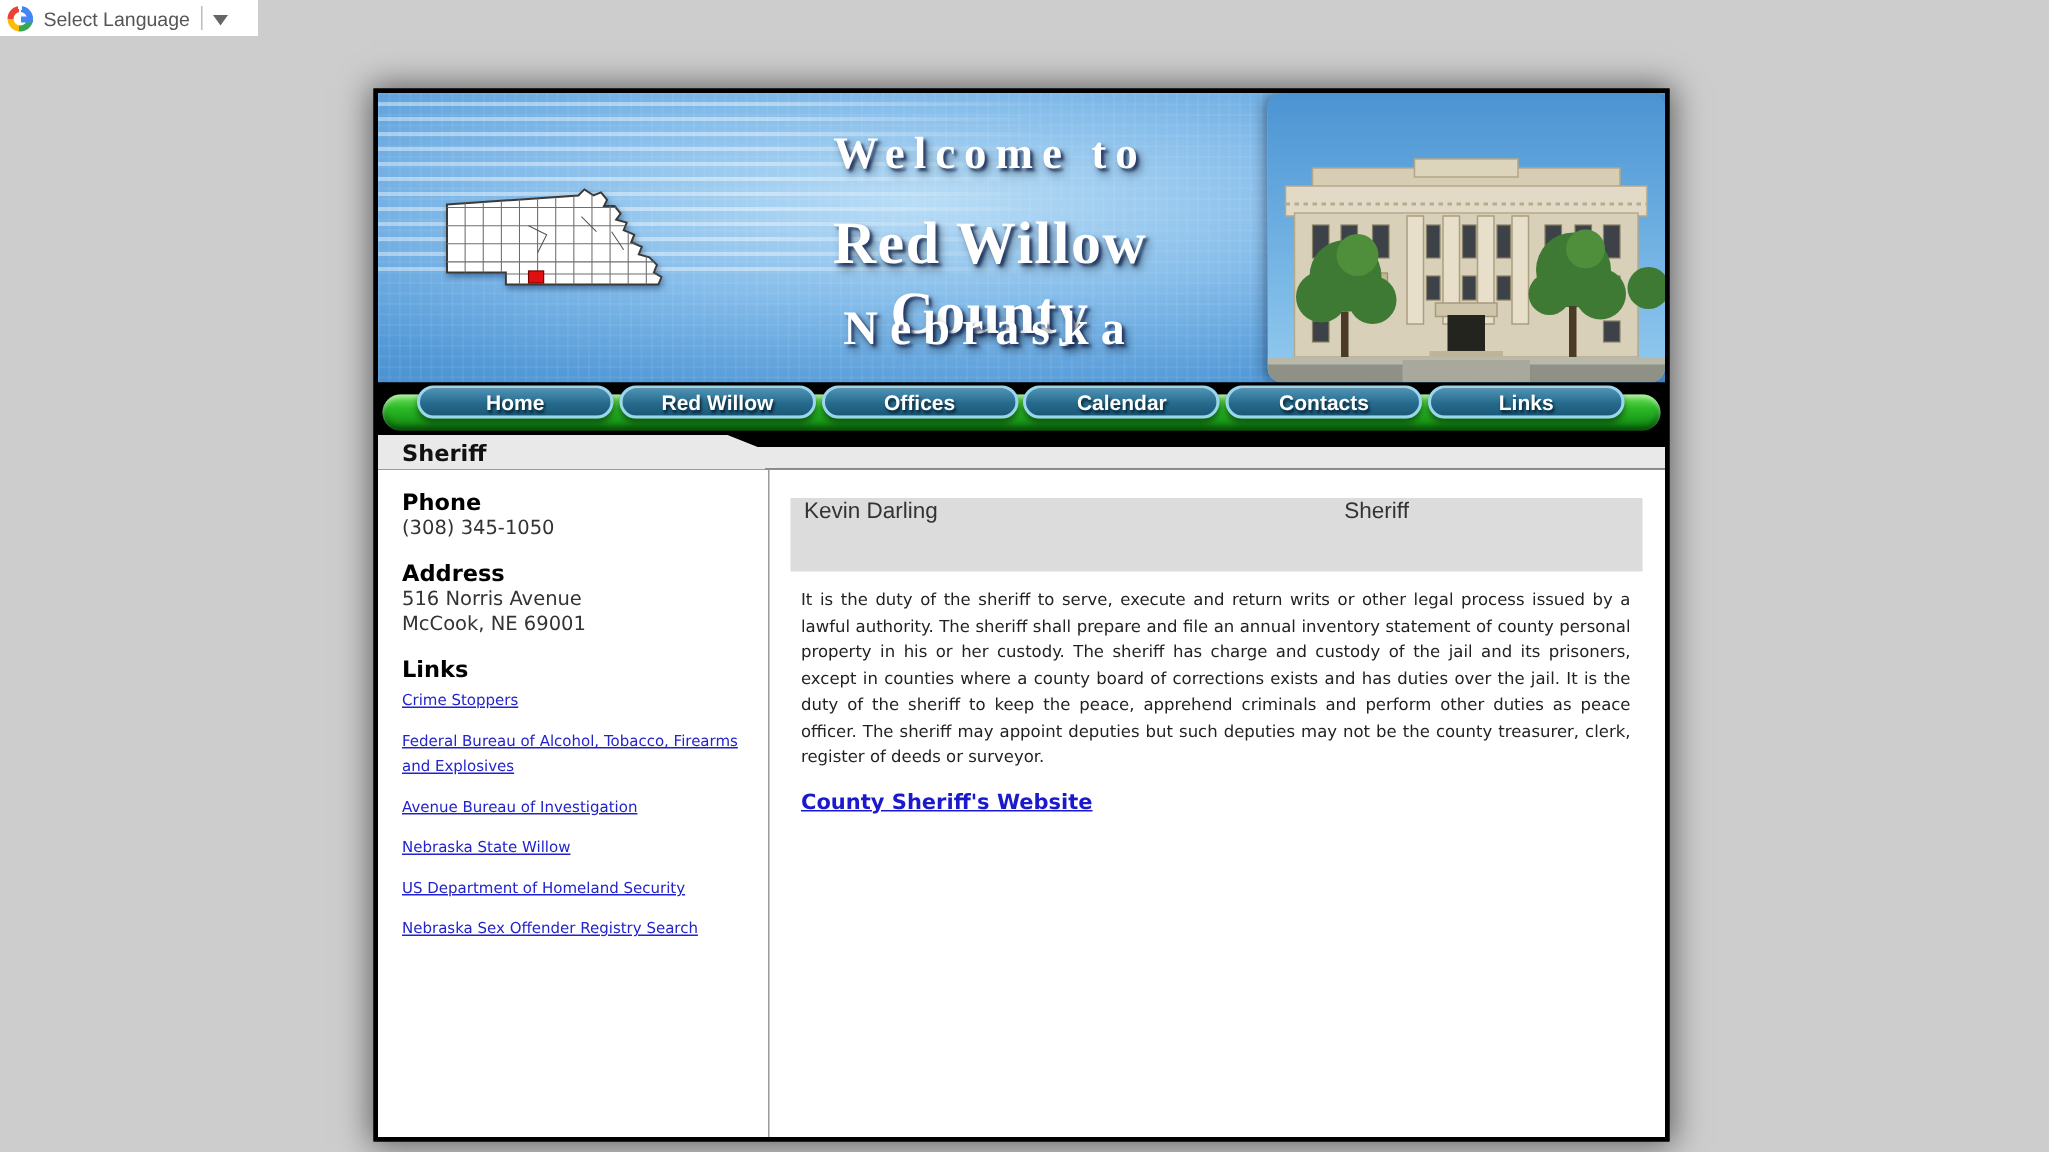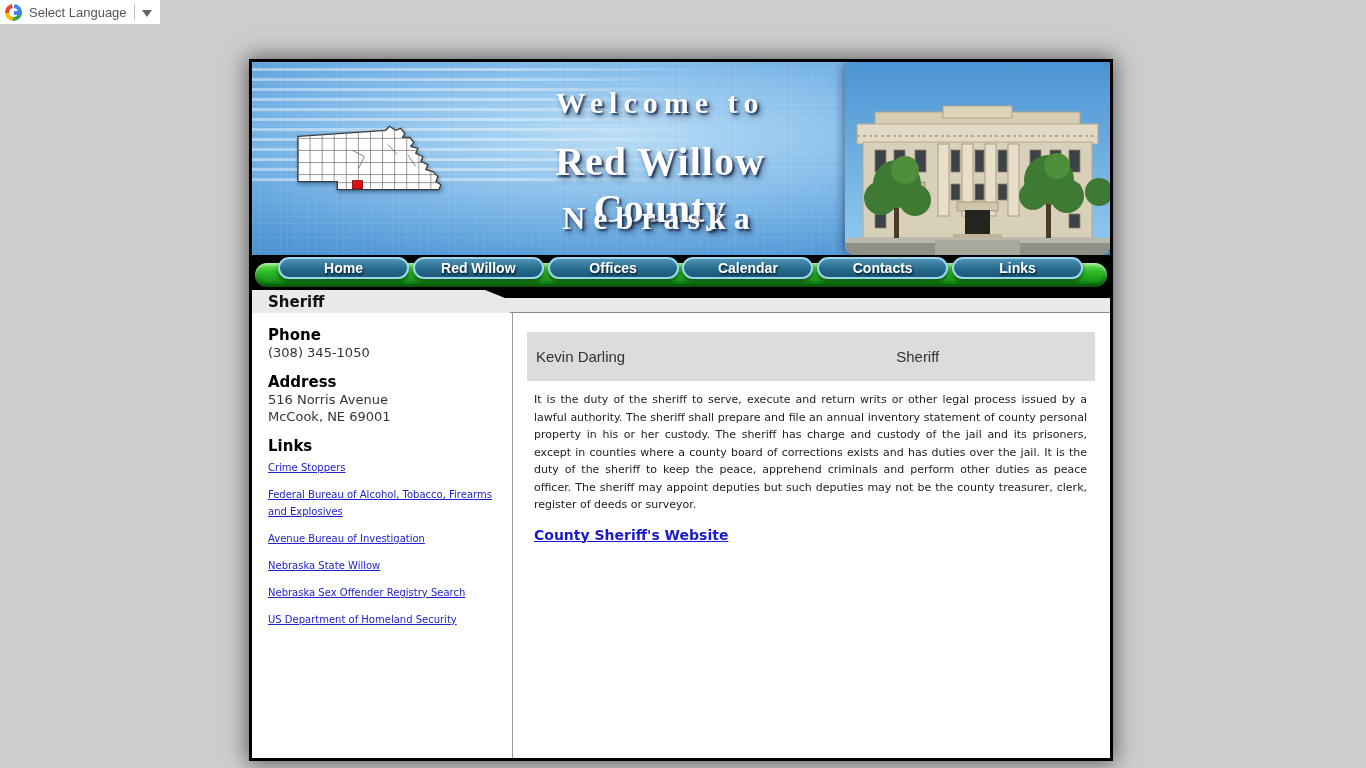--- a/index.html
+++ b/index.html
@@ -2,21 +2,21 @@
 <html><head>
 <meta charset="utf-8">
 <style>
   * { margin:0; padding:0; box-sizing:border-box; }
   html,body { width:1366px; height:768px; overflow:hidden; background:#cdcdcd;
               font-family:"DejaVu Sans", sans-serif; }
   body { position:relative; }
 
   
   .translate { position:absolute; left:0; top:0; height:24px; background:#fff;
-               display:flex; align-items:center; padding:0 8px 0 5px; gap:7px; z-index:50; }
+               display:flex; align-items:center; padding:0 20px 0 5px; gap:7px; z-index:50; }
   .g-logo { position:relative; width:17px; height:17px; border-radius:50%;
             background:conic-gradient(from 8deg, #4285f4 0 23%, #34a853 23% 50%, #fbbc05 50% 72%, #ea4335 72% 95%, #fff 95% 100%); }
   .g-logo::before { content:""; position:absolute; inset:4px; background:#fff; border-radius:50%; }
   .g-logo::after { content:""; position:absolute; right:0; top:7px; width:8px; height:4px; background:#4285f4; }
   .translate-label { font-family:"Liberation Sans", sans-serif; font-size:13px; color:#555; }
   .translate-sep { width:1px; height:16px; background:#bbb; }
   .translate-arrow { width:0; height:0; border-left:5px solid transparent; border-right:5px solid transparent;
                      border-top:7px solid #666; margin-top:2px; }
 
   
@@ -73,21 +73,21 @@
   .sidebar { width:261px; flex:0 0 261px; border-right:1px solid #9a9a9a; padding:13px 10px 10px 16px; }
   .sb-section { margin-bottom:12px; }
   .sb-heading { font-size:15px; font-weight:bold; color:#000; line-height:18px; }
   .sb-line { font-size:13px; color:#333; line-height:17px; }
   .sb-email-link { font-size:11px; color:#2323cc; text-decoration:underline; cursor:pointer; display:inline-block; }
   .sb-links-list { margin-top:4px; }
   .sb-link { display:block; font-size:10px; line-height:17px; color:#2323cc; text-decoration:underline;
              cursor:pointer; margin-bottom:10px; width:228px; }
 
   .main { flex:1 1 auto; padding:19px 15px 0 14px; }
-  .official-box { position:relative; height:49px; background:#dcdcdc; display:flex; align-items:center; }
+  .official-box { position:relative; height:49px; background:#dcdcdc; display:flex; align-items:flex-start; }
   .official-name { padding-left:9px; font-family:"Liberation Sans", sans-serif; font-size:15px; color:#333; }
   .official-title { position:absolute; left:65%; font-family:"Liberation Sans", sans-serif; font-size:15px; color:#333; }
   .description { margin-top:10px; padding:0 8px 0 7px; font-size:11px; line-height:17.5px; color:#222;
                  text-align:justify; }
   .website-link { display:inline-block; margin:13px 0 0 7px; font-size:14px; font-weight:bold;
                   color:#1a1acc; text-decoration:underline; cursor:pointer; }
 </style>
 </head>
 <body>
 
@@ -229,22 +229,22 @@
         <div class="sb-line">516 Norris Avenue</div>
         <div class="sb-line">McCook, NE 69001</div>
       </div>
       <div class="sb-section">
         <div class="sb-heading">Links</div>
         <div class="sb-links-list">
           <a class="sb-link">Crime Stoppers</a>
           <a class="sb-link">Federal Bureau of Alcohol, Tobacco, Firearms and Explosives</a>
           <a class="sb-link">Avenue Bureau of Investigation</a>
           <a class="sb-link">Nebraska State Willow</a>
+          <a class="sb-link">US Department of Homeland Security</a>
           <a class="sb-link">Nebraska Sex Offender Registry Search</a>
-          <a class="sb-link">US Department of Homeland Security</a>
         </div>
       </div>
     </div>
 
     <div class="main">
       <div class="official-box">
         <span class="official-name">Kevin Darling</span>
         <span class="official-title">Sheriff</span>
       </div>
       <p class="description">It is the duty of the sheriff to serve, execute and return writs or other legal process issued by a lawful authority. The sheriff shall prepare and file an annual inventory statement of county personal property in his or her custody. The sheriff has charge and custody of the jail and its prisoners, except in counties where a county board of corrections exists and has duties over the jail. It is the duty of the sheriff to keep the peace, apprehend criminals and perform other duties as peace officer. The sheriff may appoint deputies but such deputies may not be the county treasurer, clerk, register of deeds or surveyor.</p>

